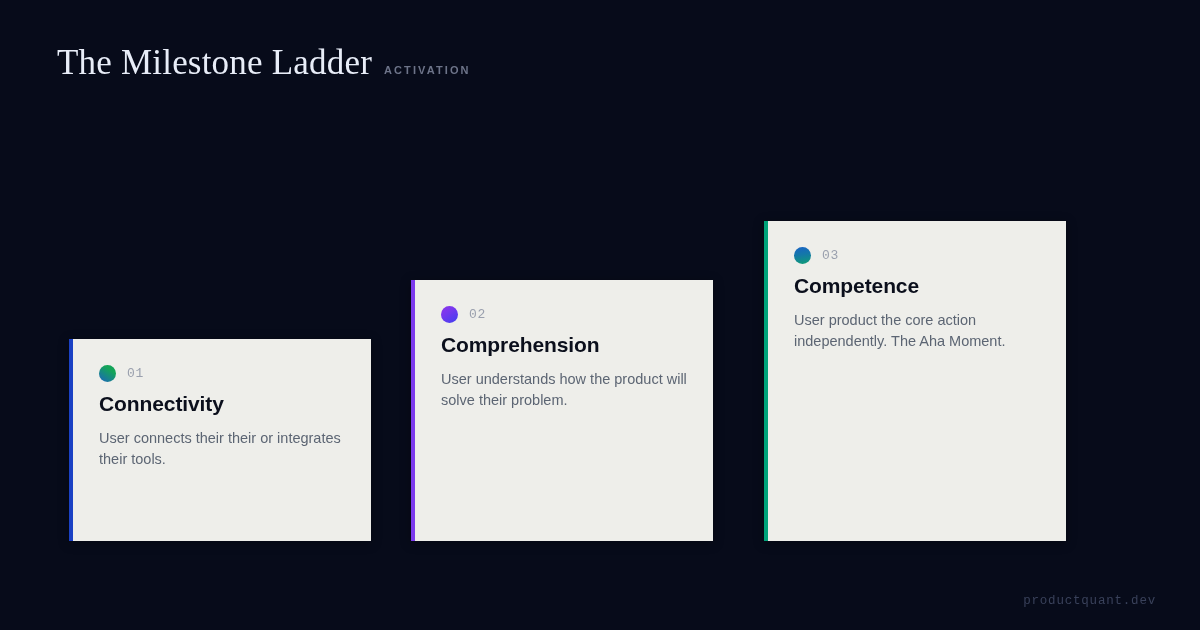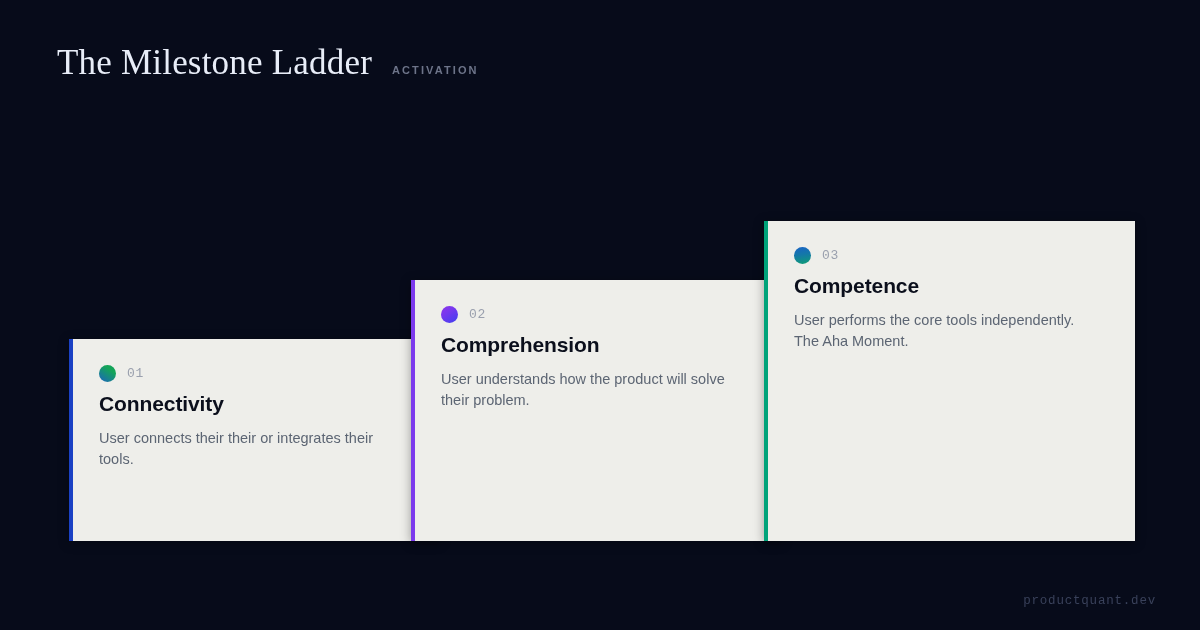--- a/index.html
+++ b/index.html
@@ -15,21 +15,21 @@
     position: relative;
   }
 
   
   .header {
     position: absolute;
     left: 57px;
     top: 44px;
     display: flex;
     align-items: baseline;
-    gap: 20px;
+    gap: 12px;
   }
   .page-title {
     font-family: "Liberation Serif", serif;
     font-size: 35px;
     font-weight: 400;
     color: #e8edf8;
     letter-spacing: 0.2px;
     line-height: 1.1;
     white-space: nowrap;
   }
@@ -48,21 +48,21 @@
   .ladder {
     position: absolute;
     left: 0;
     top: 0;
     width: 1200px;
     height: 630px;
   }
   .card {
     position: absolute;
     bottom: 89px;                 
-    width: 371px;
+    width: 302px;
     background: #eeeeea;
     border-left-style: solid;
     border-left-width: 4px;
     box-sizing: border-box;
     box-shadow: 0 2px 10px rgba(0,0,0,0.35);
     padding: 26px 24px 0 26px;
   }
   .card-1 { left: 69px;  height: 202px; border-left-color: #1b41c4; }
   .card-2 { left: 411px; height: 261px; border-left-color: #7c3aed; }
   .card-3 { left: 764px; height: 320px; border-left-color: #00a37a; }
@@ -146,18 +146,18 @@
     <h2 class="card-title">Comprehension</h2>
     <p class="card-desc">User understands how the product will solve their problem.</p>
   </div>
 
   <div class="card card-3">
     <div class="card-meta">
       <span class="dot dot-3"></span>
       <span class="card-index">03</span>
     </div>
     <h2 class="card-title">Competence</h2>
-    <p class="card-desc">User performs the core tools independently. The Aha Moment.</p>
+    <p class="card-desc">User product the core action independently. The Aha Moment.</p>
   </div>
 
 </div>
 
 <div class="footer-brand">productquant.dev</div>
 
 </body></html>

